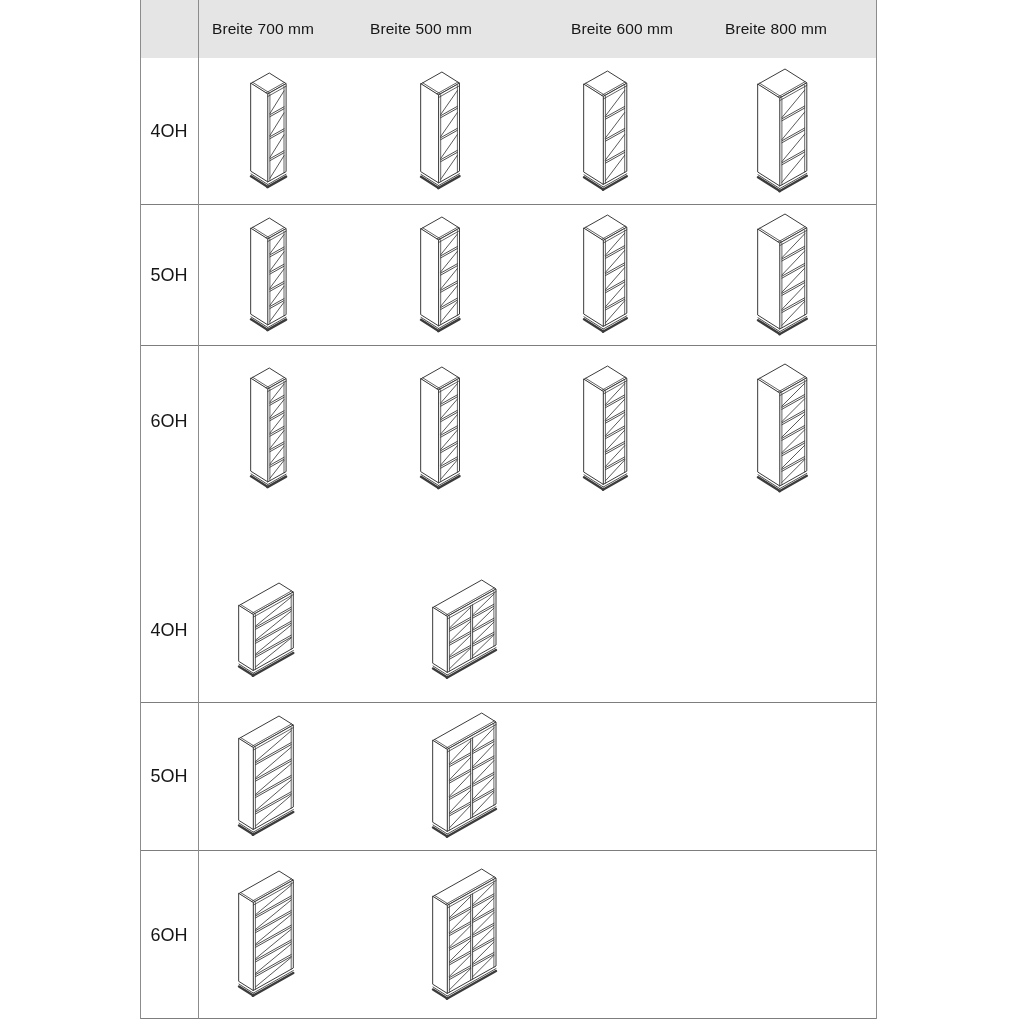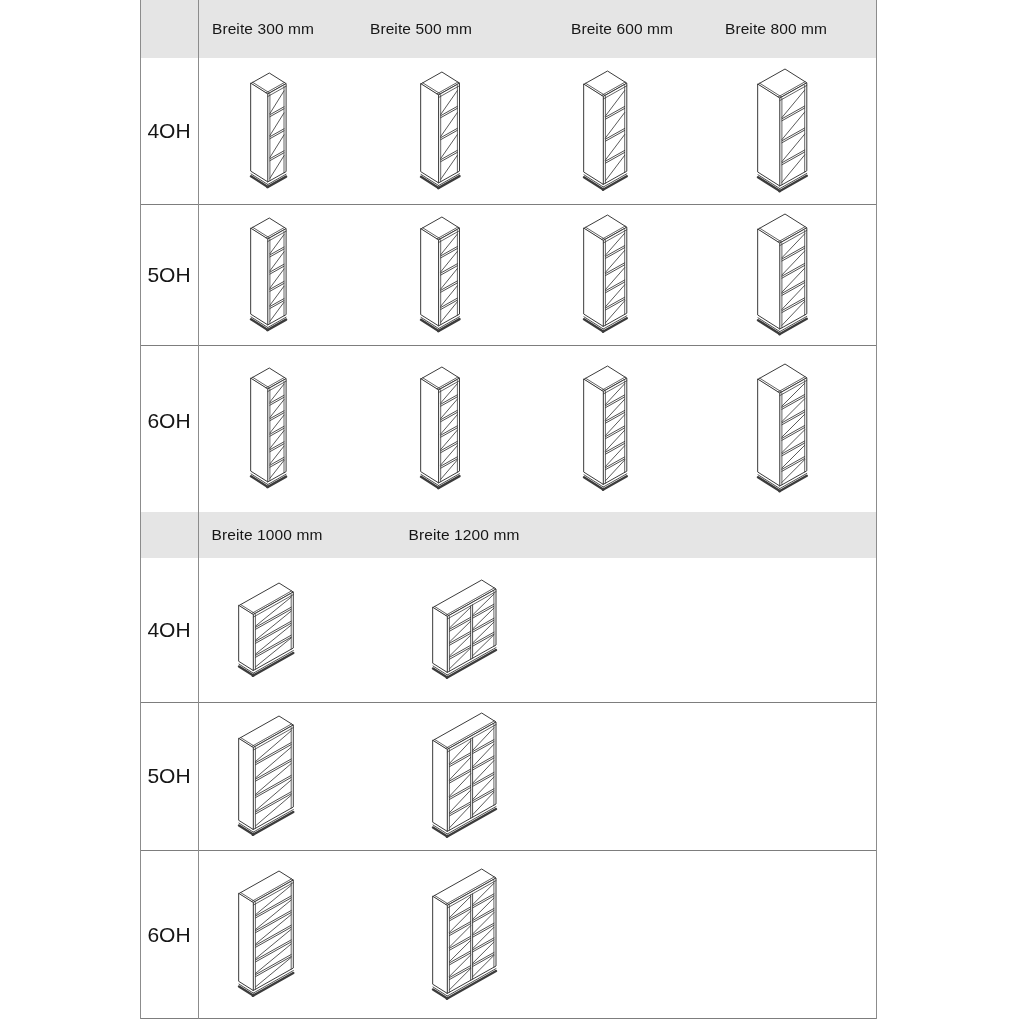--- a/index.html
+++ b/index.html
@@ -18,38 +18,38 @@
   .tbl{position:absolute;left:140px;top:0;width:737px;height:1019px;}
   .band{position:absolute;left:0;width:100%;background:var(--header-bg);}
   .hc{
     position:absolute;top:50%;transform:translate(-50%,-50%);
     white-space:nowrap;font-size:15.5px;letter-spacing:.1px;color:var(--text);
   }
   .row{position:absolute;left:0;width:100%;}
   .rl{
     position:absolute;left:0;width:58px;text-align:center;top:50%;
     transform:translateY(calc(-50% + var(--ldy,0px)));
-    font-size:21px;color:var(--text);white-space:nowrap;
+    font-size:18px;color:var(--text);white-space:nowrap;
   }
   .cab{
     position:absolute;top:0;height:100%;
     left:calc(var(--cx) - 70px);width:140px;
     display:flex;align-items:center;justify-content:center;
   }
   .hline{position:absolute;left:0;width:100%;height:1px;background:var(--hline);}
   .vline{position:absolute;top:0;height:100%;width:1px;background:var(--vline);}
 </style>
 </head>
 <body style="background: rgb(255, 255, 255);">
 
 <div class="page">
   <div class="tbl">
 
     <div class="band" style="top:0;height:58px">
-      <span class="hc" style="left:123px">Breite 300 mm</span>
+      <span class="hc" style="left:123px">Breite 700 mm</span>
       <span class="hc" style="left:281px">Breite 500 mm</span>
       <span class="hc" style="left:482px">Breite 600 mm</span>
       <span class="hc" style="left:636px">Breite 800 mm</span>
     </div>
 
     <div class="row" style="top:58px;height:146px">
       <span class="rl">4OH</span>
       <div class="cab" style="--cx:129px">
           <svg width="40" height="120" viewBox="0 0 40 120" fill="#ffffff" stroke="#3c3c3c" stroke-width="1" stroke-linecap="round">
             <polygon points="18.8,22.9 37.1,12.6 20.3,2.0 2.0,12.3"></polygon>
@@ -401,24 +401,20 @@
             <line x1="25.9" y1="106.1" x2="48.7" y2="83.3" stroke-width="0.85"></line>
             <line x1="25.9" y1="120.4" x2="48.7" y2="97.6" stroke-width="0.85"></line>
             <line x1="23.8" y1="126.6" x2="50.8" y2="111.4" stroke-width="0.9"></line>
             <line x1="2.0" y1="112.8" x2="23.8" y2="126.6" stroke-width="0.9"></line>
             <line x1="23.4" y1="129.2" x2="50.8" y2="113.8" stroke-width="2.4"></line>
             <line x1="2.0" y1="115.2" x2="23.8" y2="129.0" stroke-width="2.4"></line>
           </svg>
         </div>
     </div>
 
-    <div class="band" style="top:512px;height:46px">
-      <span class="hc" style="left:127px">Breite 1000 mm</span>
-      <span class="hc" style="left:324px">Breite 1200 mm</span>
-    </div>
 
     <div class="row" style="top:558px;height:144px">
       <span class="rl">4OH</span>
       <div class="cab" style="--cx:126px">
           <svg width="59" height="99" viewBox="0 0 59 99" fill="#ffffff" stroke="#3c3c3c" stroke-width="1" stroke-linecap="round">
             <polygon points="16.3,33.5 56.3,11.0 42.0,2.0 2.0,24.5"></polygon>
             <polygon points="16.3,33.5 56.3,11.0 56.3,67.0 16.3,89.5"></polygon>
             <polygon points="2.0,24.5 16.3,33.5 16.3,89.5 2.0,80.5"></polygon>
             <line x1="14.6" y1="32.5" x2="54.6" y2="9.9" stroke-width="0.8"></line>
             <line x1="18.0" y1="32.6" x2="3.7" y2="23.6" stroke-width="0.8"></line>

